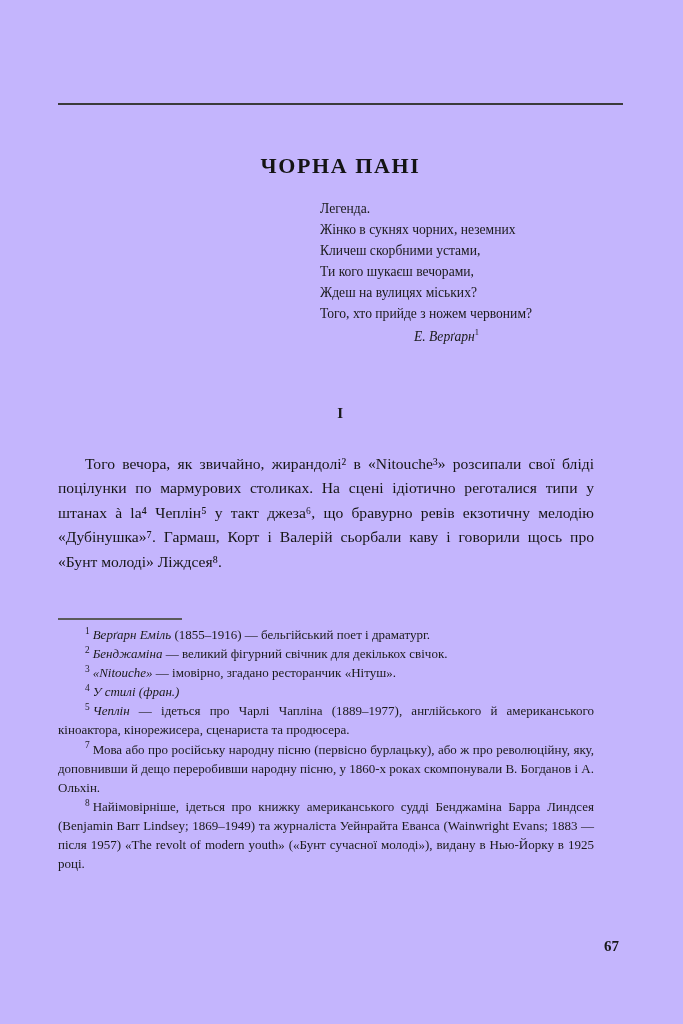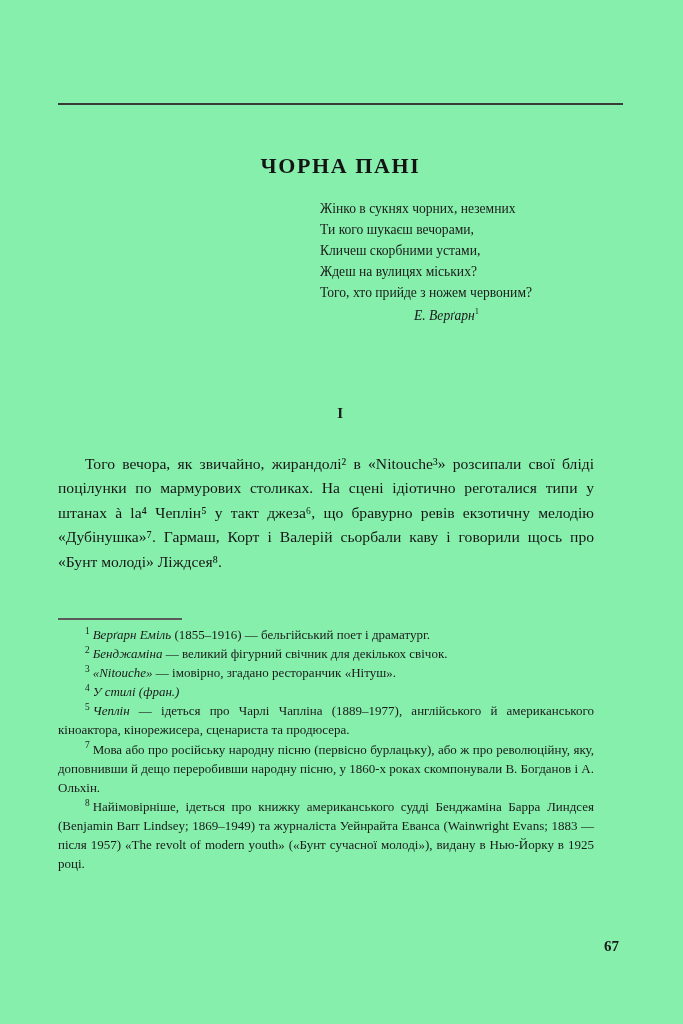--- a/index.html
+++ b/index.html
@@ -11,21 +11,21 @@
   body {
     font-family: "Liberation Serif", "DejaVu Serif", serif;
     color: #1a1a1a;
     -webkit-font-smoothing: antialiased;
   }
   .page {
     position: relative;
     width: 683px;
     height: 1024px;
     margin: 0 auto;
-    background: #86efac;
+    background: #c4b5fd;
     overflow: hidden;
     box-sizing: border-box;
     padding-left: 6px;
   }
 
   
   .top-rule {
     position: absolute;
     left: 58px;
     top: 103px;
@@ -146,23 +146,24 @@
 </head>
 <body>
 
 <div class="page">
 
   <div class="top-rule"></div>
 
   <h1 class="chapter-title">ЧОРНА ПАНІ</h1>
 
   <div class="epigraph">
+    <div class="epigraph-line">Легенда.</div>
     <div class="epigraph-line">Жінко в сукнях чорних, неземних</div>
+    <div class="epigraph-line">Кличеш скорбними устами,</div>
     <div class="epigraph-line">Ти кого шукаєш вечорами,</div>
-    <div class="epigraph-line">Кличеш скорбними устами,</div>
     <div class="epigraph-line">Ждеш на вулицях міських?</div>
     <div class="epigraph-line">Того, хто прийде з ножем червоним?</div>
     <div class="epigraph-source">
       <span>Е. Верґарн</span><sup class="fn">1</sup>
     </div>
   </div>
 
   <div class="section-numeral">I</div>
 
   <p class="body-text">Того вечора, як звичайно, жирандолі² в «Nitouche³» розсипали свої бліді поцілунки по мармурових столиках. На сцені ідіотично реготалися типи у штанах à la⁴ Чеплін⁵ у такт джеза⁶, що бравурно ревів екзотичну мелодію «Дубінушка»⁷. Гармаш, Корт і Валерій сьорбали каву і говорили щось про «Бунт молоді» Ліждсея⁸.</p>

